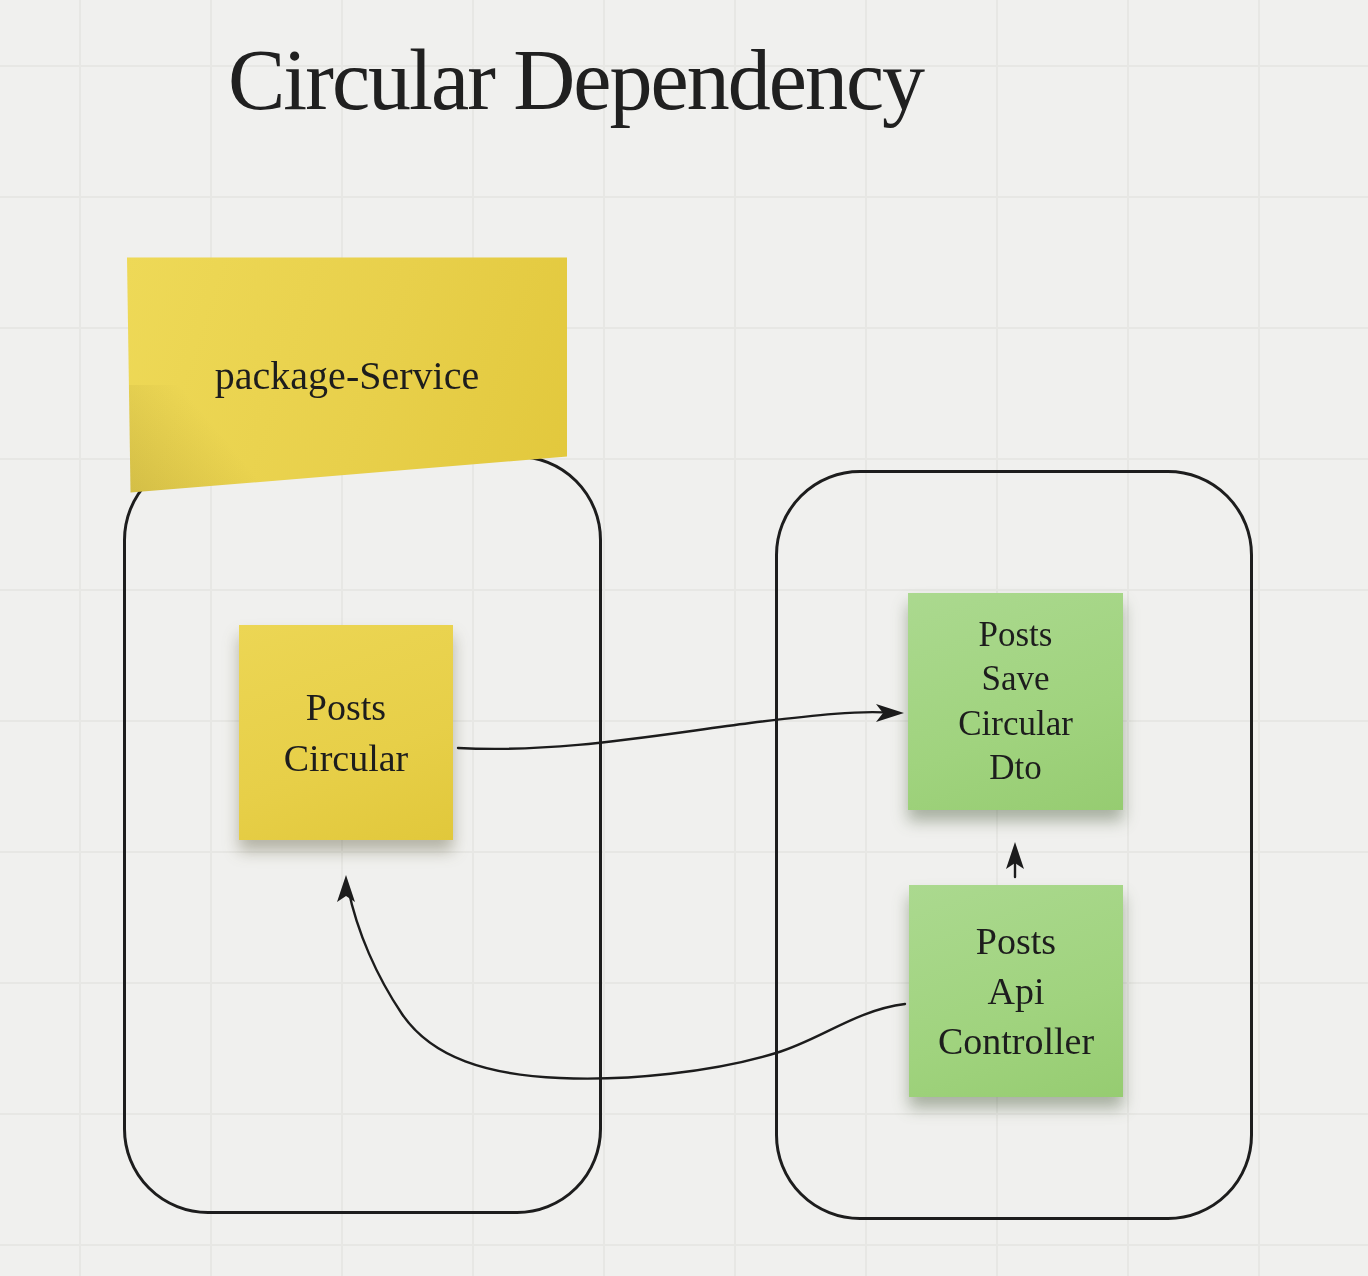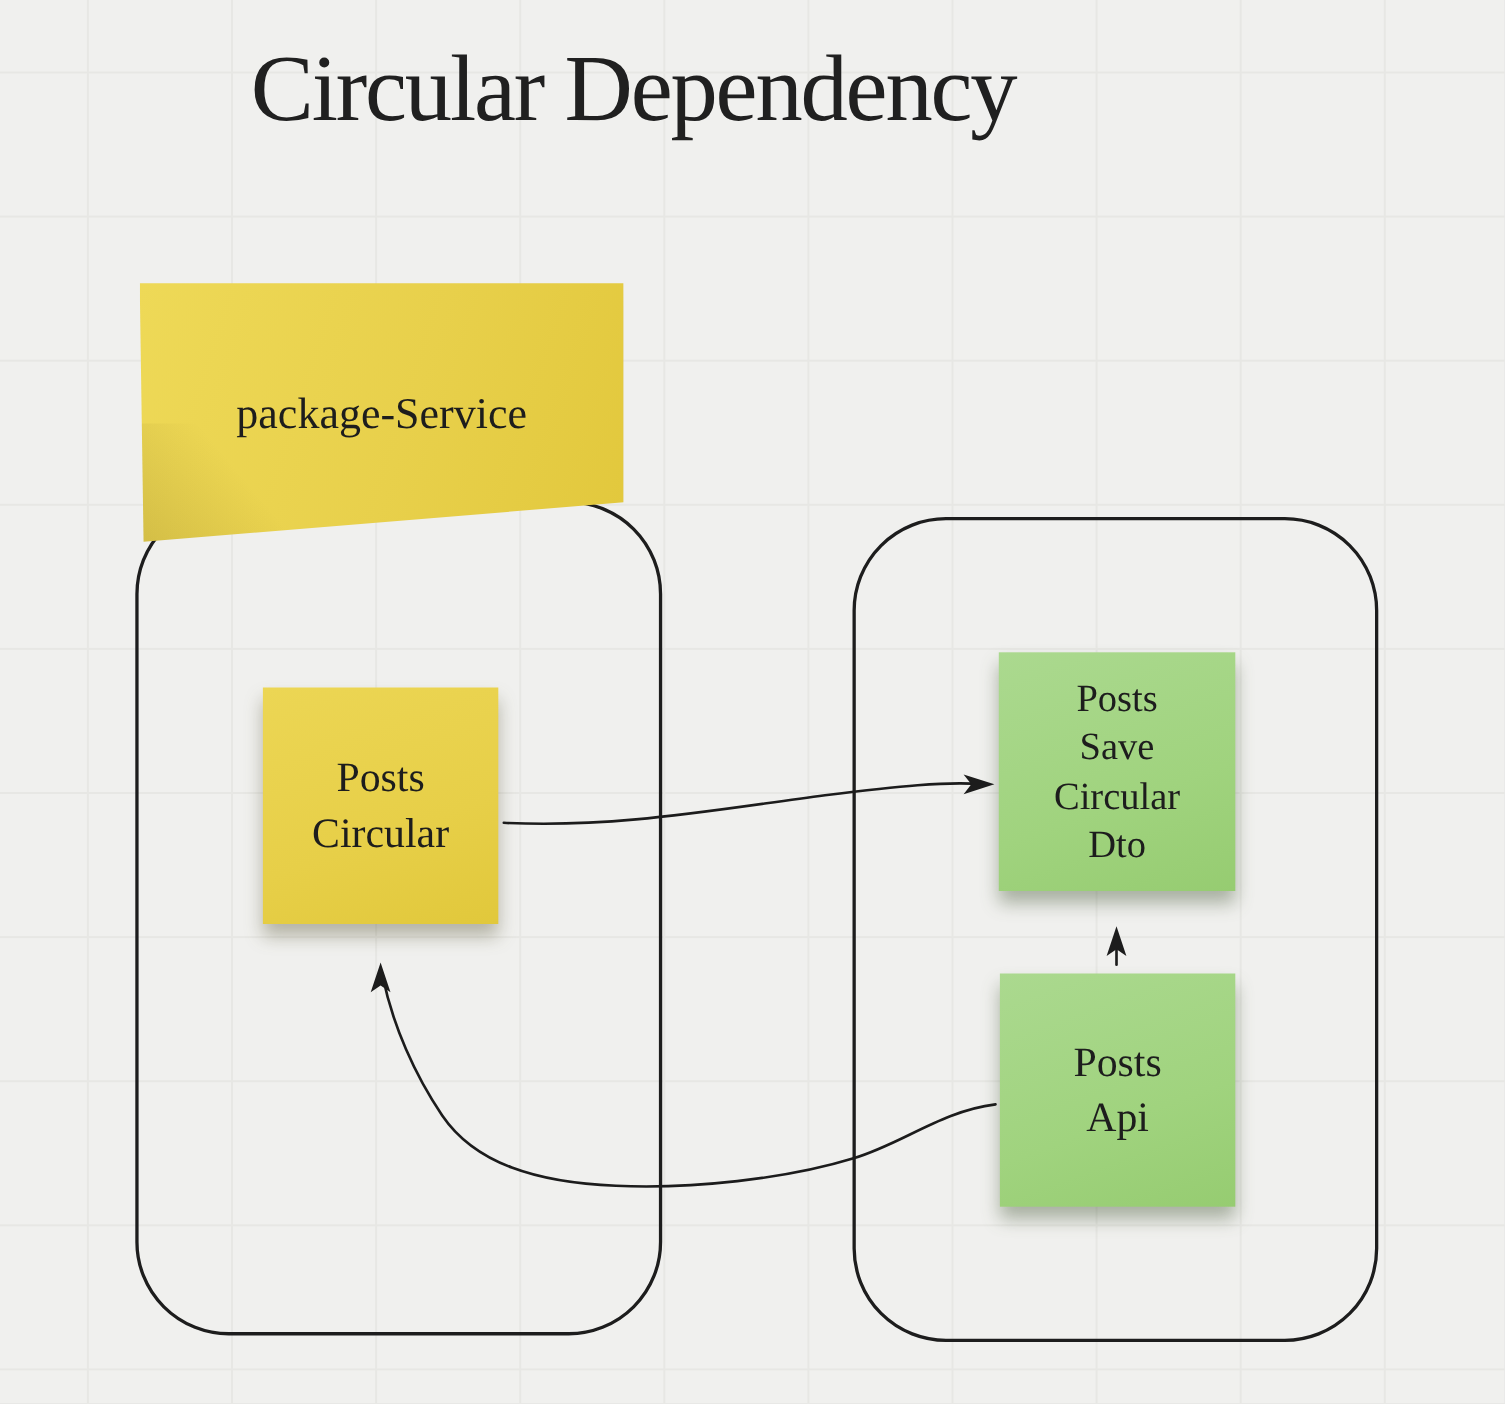--- a/index.html
+++ b/index.html
@@ -124,20 +124,21 @@
   <div class="sticky note-green posts-dto">
     <span class="line">Posts</span>
     <span class="line">Save</span>
     <span class="line">Circular</span>
     <span class="line">Dto</span>
   </div>
 
   <div class="sticky note-green posts-controller">
     <span class="line">Posts</span>
     <span class="line">Api</span>
+    <span class="line">Controller</span>
   </div>
 
   <svg class="arrows" viewBox="0 0 1368 1276" xmlns="http://www.w3.org/2000/svg">
     <g>
       <path class="shaft" d="M 458 748 C 560 753, 650 736, 750 723 C 815 715, 862 710, 893 713"></path>
       <path class="head" d="M 904 713 L 876 704 L 883 713 L 876 722 Z"></path>
     </g>
     <g>
       <path class="shaft" d="M 1015 877 L 1015 850"></path>
       <path class="head" d="M 1015 842 L 1006 869 L 1015 863 L 1024 869 Z"></path>

